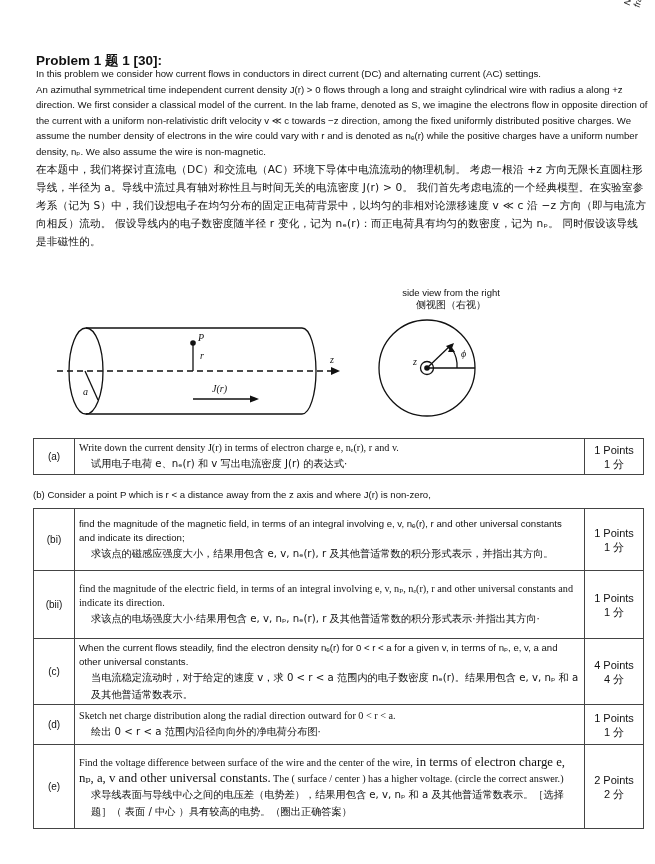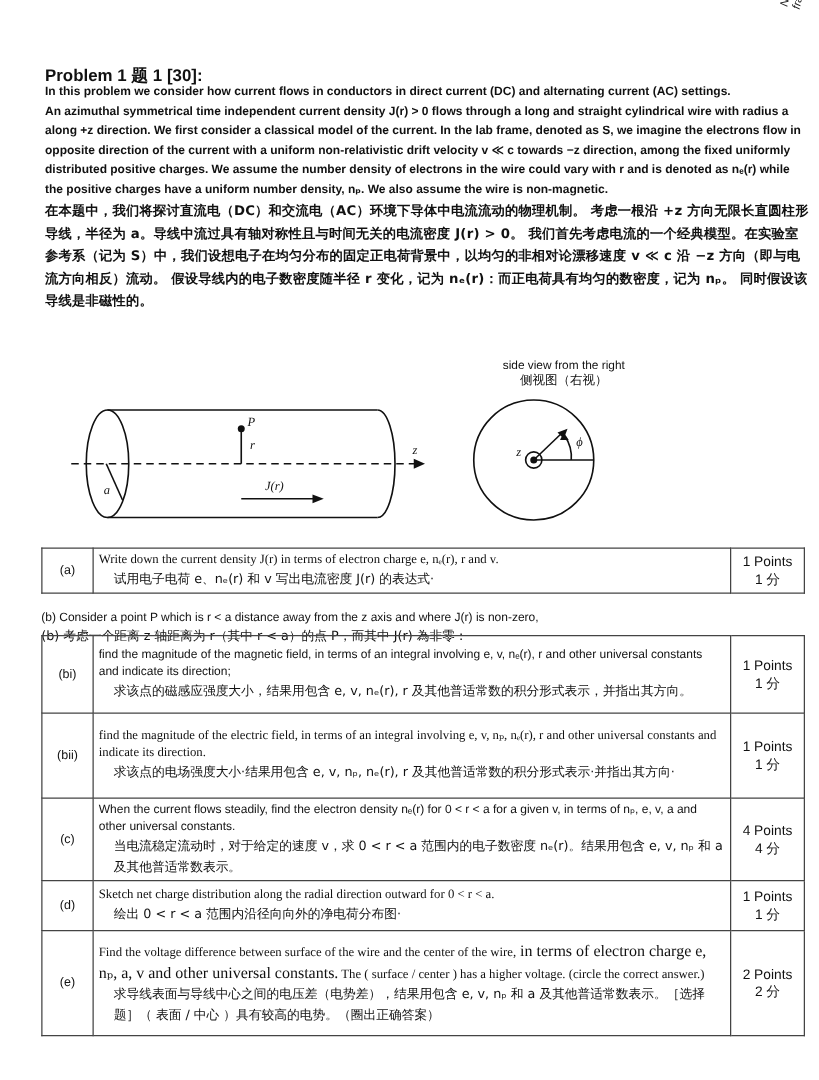--- a/index.html
+++ b/index.html
@@ -5,21 +5,21 @@
   html, body { margin: 0; padding: 0; background: #ffffff; }
   body { width: 655px; height: 864px; position: relative; overflow: hidden;
          font-family: "Liberation Sans", "DejaVu Sans", sans-serif; color: #111; }
   .corner { position: absolute; top: 4px; left: 622px; width: 60px; height: 40px;
             transform: rotate(-78deg); transform-origin: left top; font-size: 9px;
             font-style: italic; line-height: 10px; color: #222; }
   .corner div { white-space: nowrap; }
   .title { position: absolute; left: 36px; top: 52px; font-size: 13.5px; font-weight: bold; }
   .intro { position: absolute; left: 36px; top: 66px; width: 612px; font-size: 9.6px;
            line-height: 15.6px; }
-  .intro p { margin: 0; font-weight: bold; }
+  .intro p { margin: 0; }
   .intro .zh { font-family: "DejaVu Sans", sans-serif; font-size: 10.6px; line-height: 18.2px; letter-spacing: 0.2px; }
   .figure-left { position: absolute; left: 30px; top: 280px; width: 320px; height: 150px; }
   .figure-right { position: absolute; left: 350px; top: 280px; width: 160px; height: 150px; }
   .fig-cap { position: absolute; left: 386px; top: 287px; width: 130px; text-align: center;
              font-size: 9.5px; line-height: 12px; }
   .fig-cap .zh { font-family: "DejaVu Sans", sans-serif; font-size: 10px; font-weight: normal; }
   table { border-collapse: collapse; position: absolute; left: 33px; width: 611px; }
   td { border: 1.2px solid #444; vertical-align: middle; padding: 1px 4px; font-size: 9.6px; line-height: 14px; }
   td.lab { width: 40px; text-align: center; font-size: 10px; padding: 0; }
   td.pts { width: 58px; text-align: center; font-size: 11px; padding: 0; line-height: 14px; }
@@ -101,21 +101,20 @@
     <td class="pts">
       <div>1 Points</div>
       <div>1 分</div>
     </td>
   </tr>
 </tbody>
   </table>
 
 <div class="bintro">
   <div>(b) Consider a point P which is r &lt; a distance away from the z axis and where J(r) is non-zero,</div>
-  <div class="zh">(b) 考虑一个距离 z 轴距离为 r（其中 r &lt; a）的点 P，而其中 J(r) 為非零：</div>
 </div>
 
 <table style="top: 508px;">
   <tbody>
       <tr style="height: 62px;">
     <td class="lab">(bi)</td>
     <td class="q">
       <div>find the magnitude of the magnetic field, in terms of an integral involving e, v, nₑ(r), r and other universal constants and indicate its direction;</div>
       <div class="zh">求该点的磁感应强度大小，结果用包含 e, v, nₑ(r), r 及其他普适常数的积分形式表示，并指出其方向。</div>
     </td>

